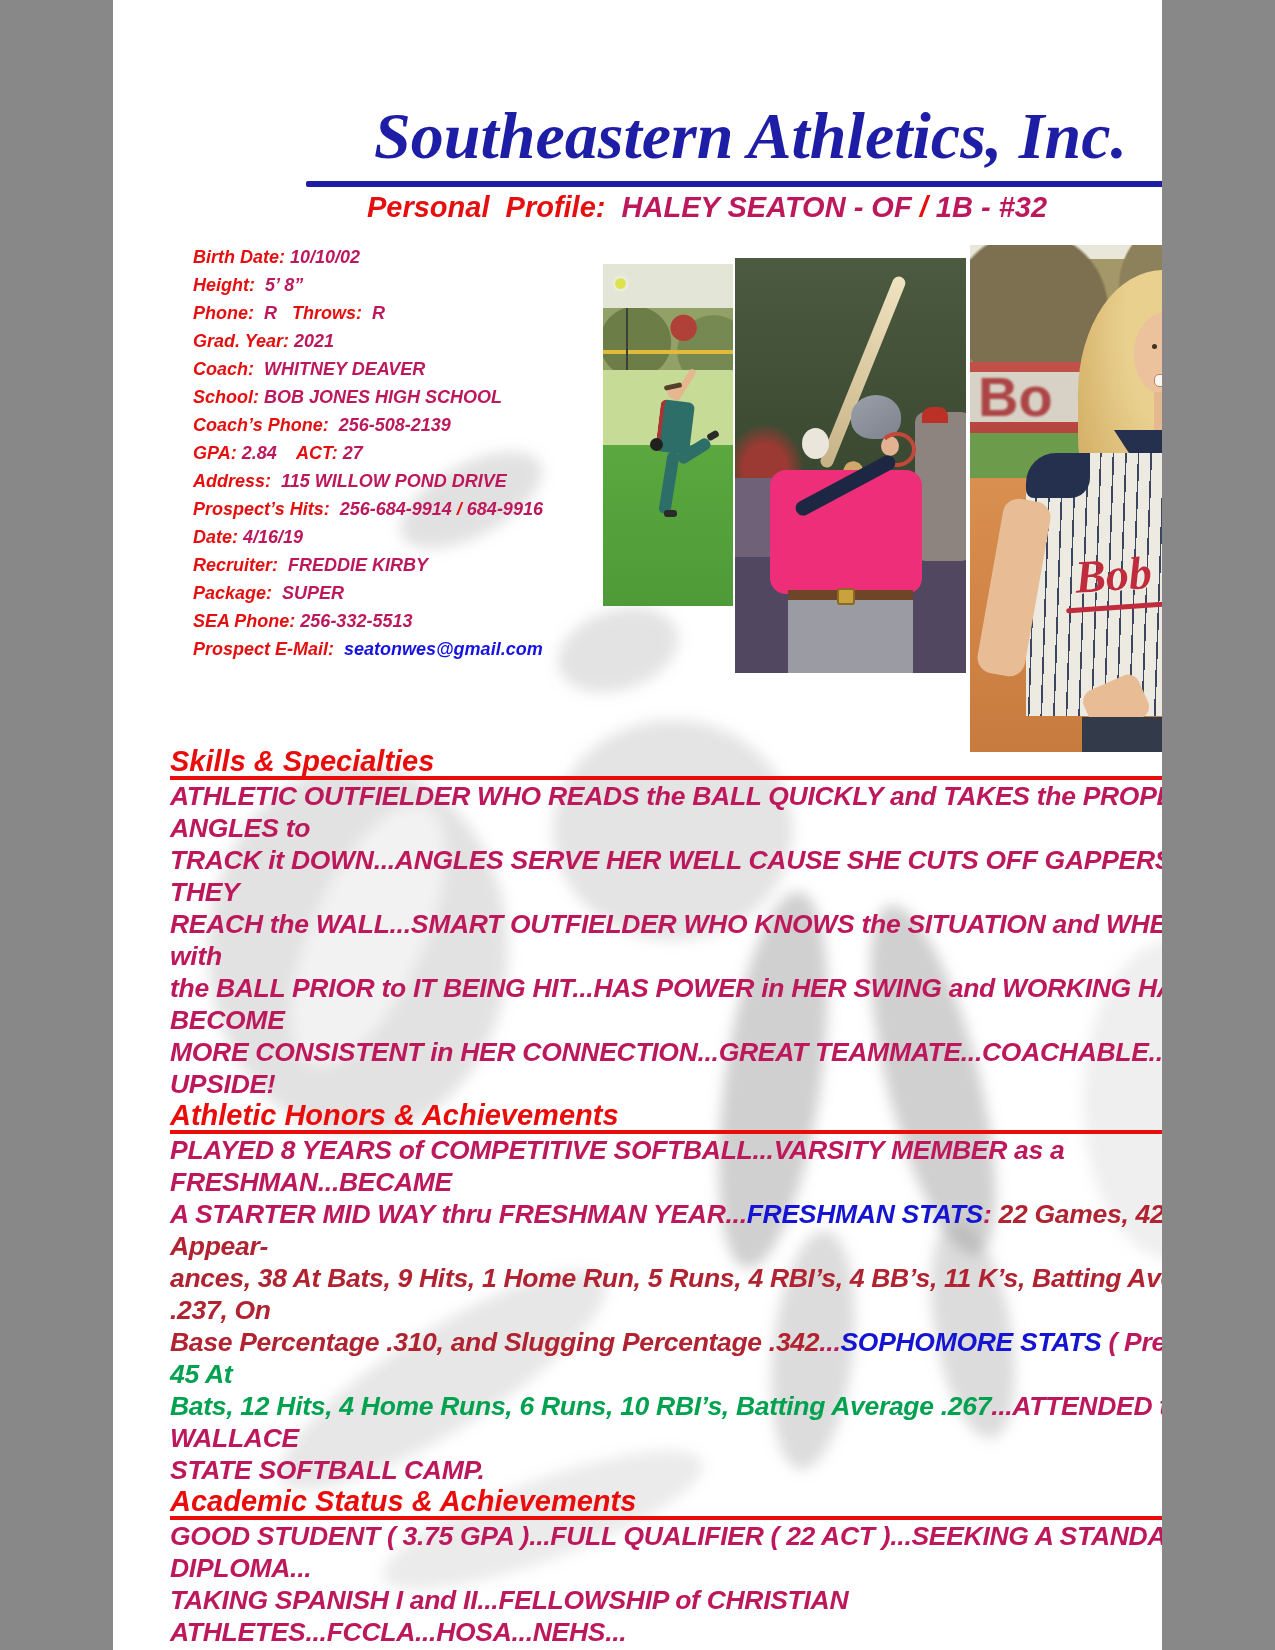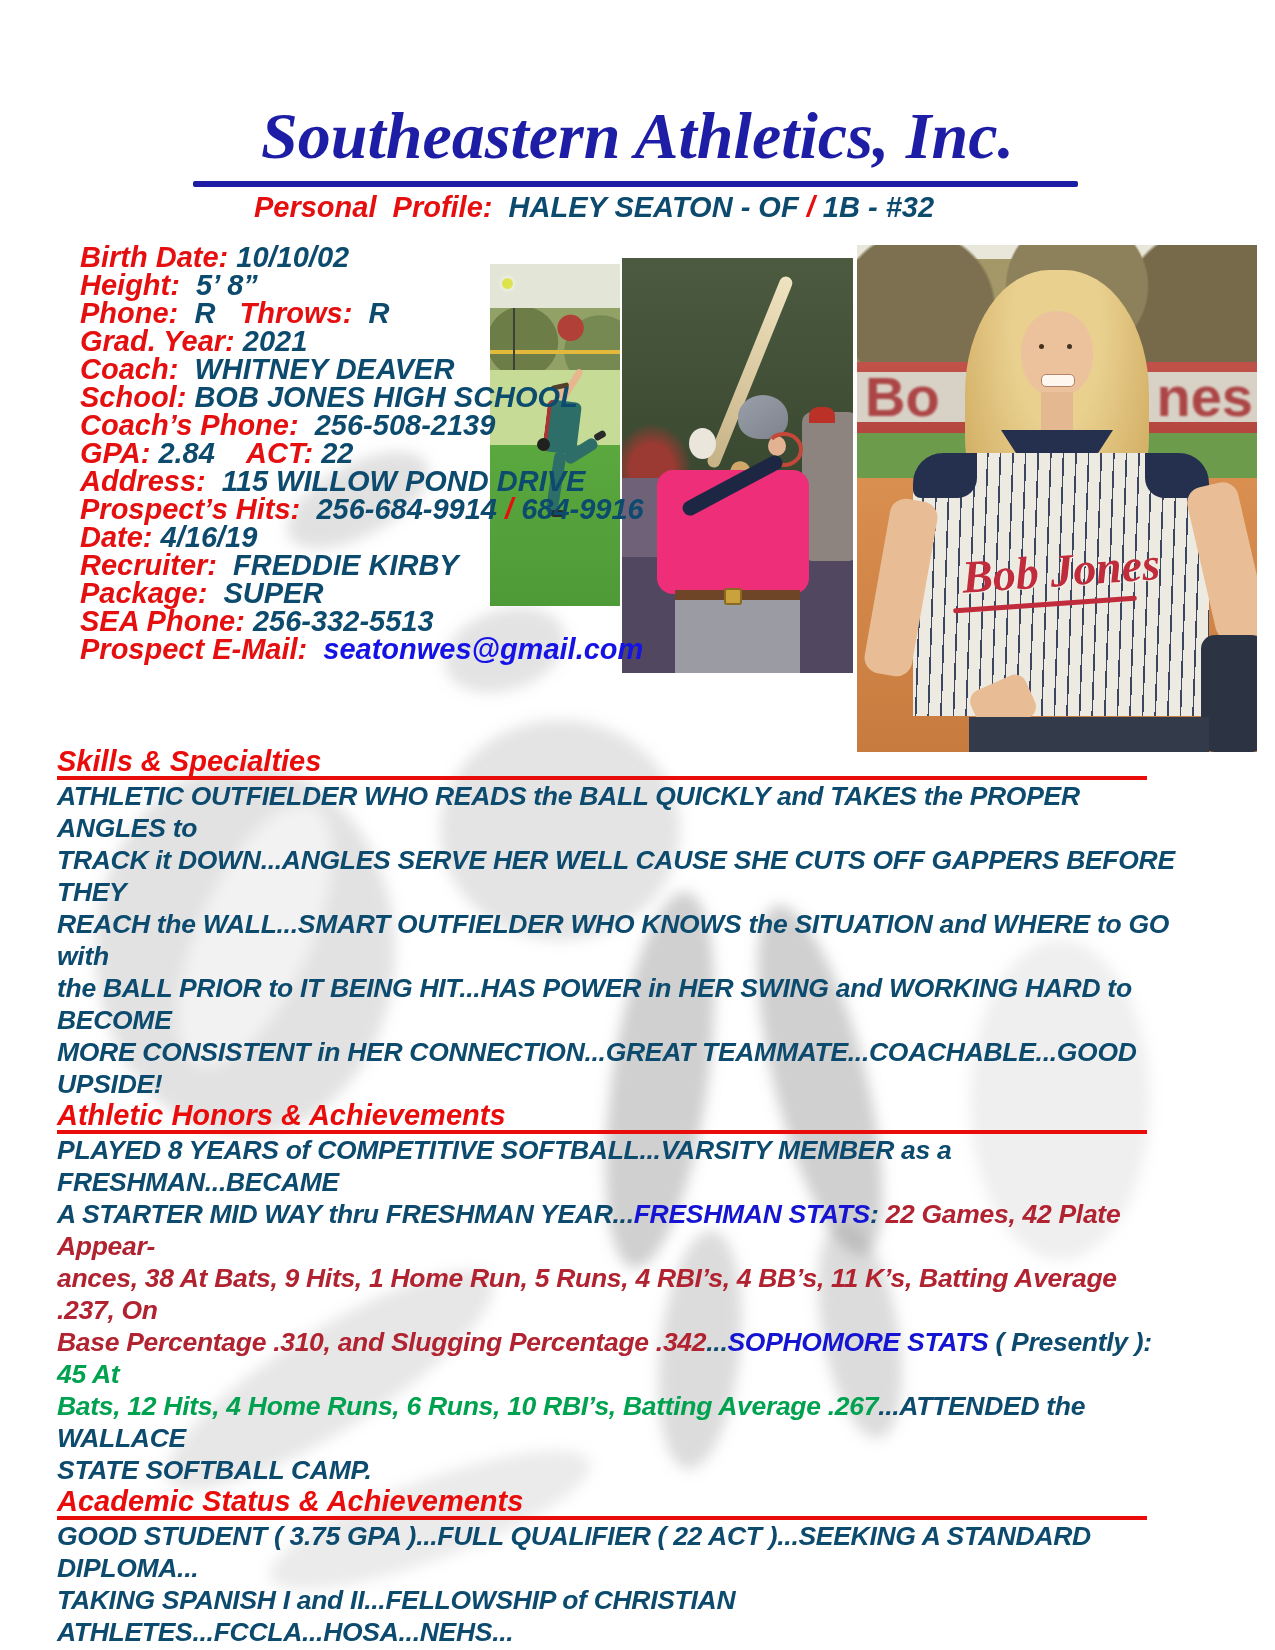--- a/index.html
+++ b/index.html
@@ -1,30 +1,30 @@
 <!DOCTYPE html>
 <html><head>
 <meta charset="utf-8">
 <style>
   html,body{margin:0;padding:0;background:#888;}
-  .page{position:relative;width:1275px;height:1650px;margin:0 auto;background:#ffffff;overflow:hidden;
+  .page{position:relative;width:1049px;height:1650px;margin:0 auto;background:#ffffff;overflow:hidden;
         font-family:"Liberation Sans",sans-serif;font-weight:bold;font-style:italic;text-decoration:underline;}
   .wm{position:absolute;left:0;top:0;z-index:0;}
   
   .title{position:absolute;left:0;top:100px;width:1275px;margin:0;text-align:center;z-index:3;
          font-family:"Liberation Serif",serif;font-weight:bold;font-style:italic;
          font-size:66px;line-height:72px;color:#1d1da5;}
   .title-rule{position:absolute;left:193px;top:181px;width:885px;height:6px;background:#1d1da5;z-index:3;border-radius:2px;}
   .subtitle{position:absolute;left:0;top:191px;width:1188px;text-align:center;z-index:3;
             font-size:29px;line-height:32px;white-space:pre;}
   
-  .details{position:absolute;left:80px;top:243px;z-index:3;font-size:29px;line-height:28px;}
+  .details{position:absolute;left:80px;top:243px;z-index:3;font-size:18px;line-height:28px;}
   .detail-line{white-space:pre;}
   
-  .c-red{color:#e60f0f;text-align:right;} .c-black{color:#0c4a6e;} .c-blue{color:#1414d2;}
+  .c-red{color:#e60f0f;text-align:right;} .c-black{color:#be185d;} .c-blue{color:#1414d2;}
   .c-maroon{color:#b12330;} .c-green{color:#00a24f;} .c-email{color:#1512e6;}
   
   .sections{position:absolute;left:57px;top:746px;width:1120px;z-index:3;}
   .sec-head{font-size:29px;line-height:30px;color:#ea0b0b;width:1090px;
             border-bottom:4px solid #ea0b0b;margin-top:0;}
   .para{font-size:26.5px;line-height:32px;letter-spacing:-0.3px;white-space:pre-wrap;}
   
   .photo{position:absolute;overflow:hidden;z-index:2;}
   .photo *{position:absolute;}
   .photo1{left:490px;top:264px;width:130px;height:342px;}
@@ -134,21 +134,21 @@
   <div class="subtitle"><span class="c-red">Personal  Profile:  </span><span class="c-black">HALEY SEATON - OF </span><span class="c-red">/</span><span class="c-black"> 1B - #32</span></div>
 
   <div class="details">
       <div class="detail-line"><span class="c-red">Birth Date: </span><span class="c-black">10/10/02</span></div>
       <div class="detail-line"><span class="c-red">Height:  </span><span class="c-black">5’ 8”</span></div>
       <div class="detail-line"><span class="c-red">Phone:  </span><span class="c-black">R   </span><span class="c-red">Throws:  </span><span class="c-black">R</span></div>
       <div class="detail-line"><span class="c-red">Grad. Year: </span><span class="c-black">2021</span></div>
       <div class="detail-line"><span class="c-red">Coach:  </span><span class="c-black">WHITNEY DEAVER</span></div>
       <div class="detail-line"><span class="c-red">School: </span><span class="c-black">BOB JONES HIGH SCHOOL</span></div>
       <div class="detail-line"><span class="c-red">Coach’s Phone:  </span><span class="c-black">256-508-2139</span></div>
-      <div class="detail-line"><span class="c-red">GPA: </span><span class="c-black">2.84    </span><span class="c-red">ACT: </span><span class="c-black">22</span></div>
+      <div class="detail-line"><span class="c-red">GPA: </span><span class="c-black">2.84    </span><span class="c-red">ACT: </span><span class="c-black">27</span></div>
       <div class="detail-line"><span class="c-red">Address:  </span><span class="c-black">115 WILLOW POND DRIVE</span></div>
       <div class="detail-line"><span class="c-red">Prospect’s Hits:  </span><span class="c-black">256-684-9914 </span><span class="c-red">/</span><span class="c-black"> 684-9916</span></div>
       <div class="detail-line"><span class="c-red">Date: </span><span class="c-black">4/16/19</span></div>
       <div class="detail-line"><span class="c-red">Recruiter:  </span><span class="c-black">FREDDIE KIRBY</span></div>
       <div class="detail-line"><span class="c-red">Package:  </span><span class="c-black">SUPER</span></div>
       <div class="detail-line"><span class="c-red">SEA Phone: </span><span class="c-black">256-332-5513</span></div>
       <div class="detail-line"><span class="c-red">Prospect E-Mail:  </span><span class="c-email">seatonwes@gmail.com</span></div>
     </div>
 
   <div class="photo photo1">

